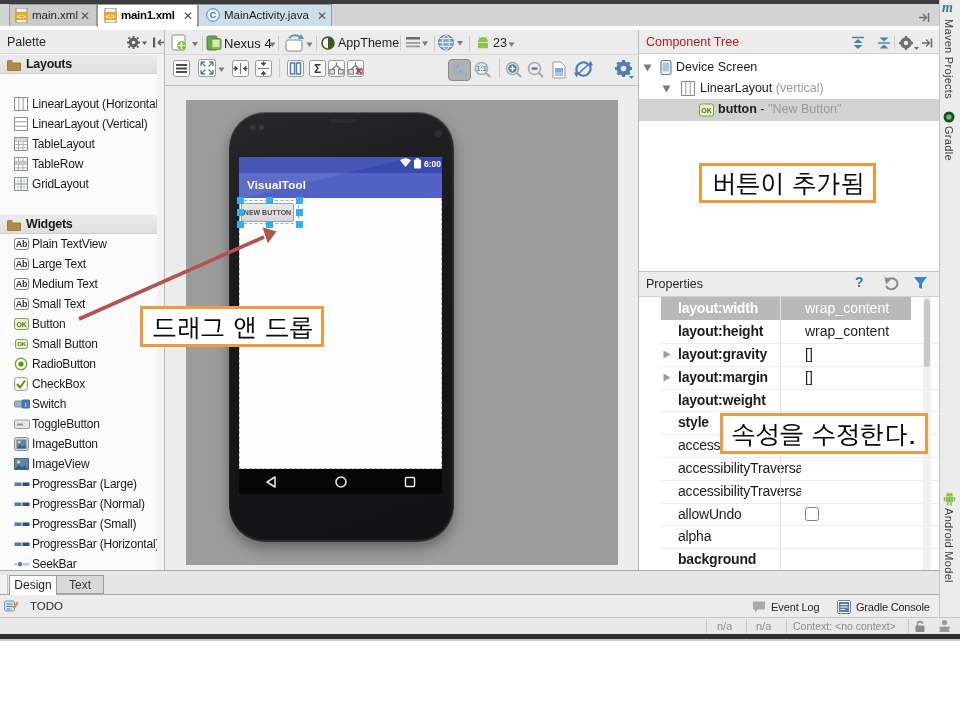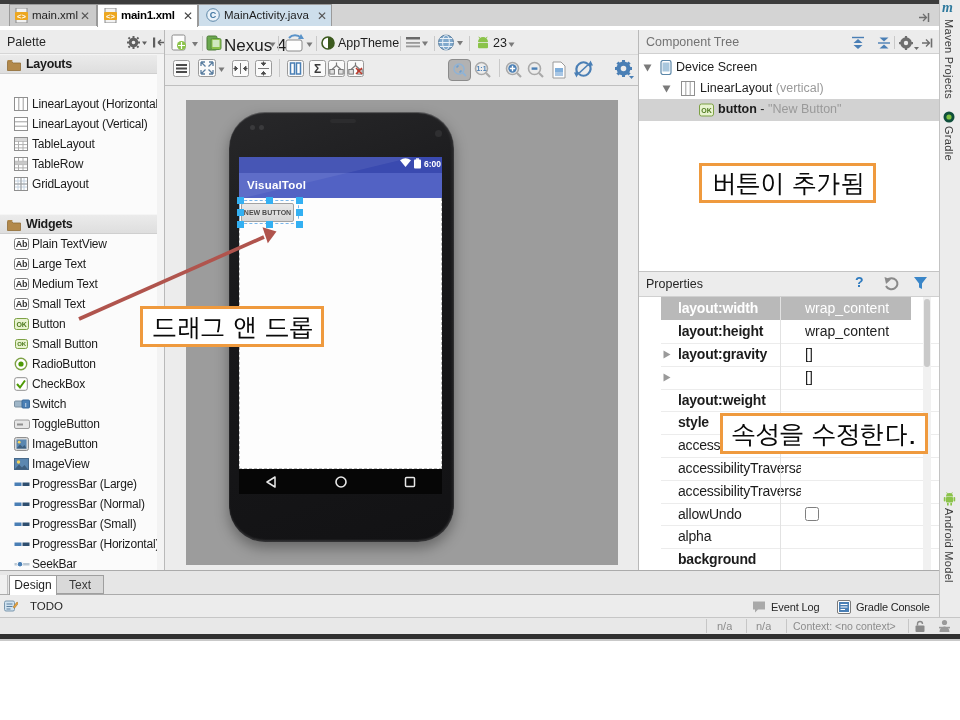--- a/index.html
+++ b/index.html
@@ -267,21 +267,21 @@
       <circle cx="10.5" cy="11.5" r="4.5" fill="#8bc34a"></circle>
       <path d="M7 11.5h7M10.5 8v7" stroke="#fff" stroke-width="1.2"></path>
       <path d="M21 8 h6 l-3 4.5z" fill="#7a7a7a"></path>
     </svg>
 <div class="tbsep" style="left:202px"></div>
 <svg class="a" style="left:206px;top:34px" width="16" height="18" viewBox="0 0 16 18">
       <rect x="1" y="2" width="10" height="14" rx="1.5" fill="#6aa84f" stroke="#4c7a38"></rect>
       <rect x="5" y="4.5" width="10" height="11" rx="1.5" fill="#8bc34a" stroke="#5a8f42"></rect>
       <rect x="6.5" y="6" width="7" height="7" fill="#cfe8c0"></rect>
     </svg>
-<div class="a txt" style="left:224px;top:36px;font-size:17px;color:#1e1e1e">Nexus 4</div>
+<div class="a txt" style="left:224px;top:36px;font-size:13px;color:#1e1e1e">Nexus 4</div>
 <svg class="a" style="left:269px;top:42px" width="7" height="5">
       <path d="M0.5 0.5 h6 l-3 4.5z" fill="#7a7a7a"></path>
     </svg>
 <div class="tbsep" style="left:278px"></div>
 <svg class="a" style="left:284px;top:33px" width="22" height="20" viewBox="0 0 22 20">
       <rect x="2" y="7" width="16" height="11" rx="2" fill="#fdfdfd" stroke="#8a8a8a"></rect>
       <path d="M5 5 a8 8 0 0 1 12 0" fill="none" stroke="#5a93c9" stroke-width="2"></path>
       <path d="M17 1 l3 5 h-6z" fill="#5a93c9"></path>
     </svg>
 <svg class="a" style="left:306px;top:42px" width="7" height="5">
@@ -465,21 +465,21 @@
     </svg>
 
 <div class="a" style="left:139.5px;top:305.5px;width:184px;height:41.5px;background:#fff;border:3.2px solid #ef9a3e;box-sizing:border-box"></div>
 <svg class="a" style="left:139.5px;top:305.5px" width="184" height="41.5" viewBox="0 0 184 41.5">
       <path transform="translate(12.5,31)" d="M4.4 -7.9V-18.1H19.8V-16.5H6.3V-9.5H19.9V-7.9ZM1 -0.6V-2.2H22.8V-0.6Z M26.7 -2.1V-10.8H33.3V-16.3H26.6V-17.9H35.1V-9.3H28.5V-3.7H29.1Q32.4 -3.7 36.6 -4.2V-2.6Q31.9 -2.1 27.5 -2.1ZM38.1 1.2V-19.4H39.8V-10.8H43.2V-20.1H45V2.2H43.2V-9H39.8V1.2Z M52.1 -16V-17.7H67.8Q67.8 -11 66.3 -4.8H64.4Q65.1 -7.7 65.5 -10.8Q65.9 -13.9 65.9 -16ZM49.1 -0.9V-2.5H70.9V-0.9Z M82.2 -13.2Q82.2 -15.7 83.7 -17.2Q85.1 -18.8 87.5 -18.8Q89.8 -18.8 91.2 -17.2Q92.7 -15.7 92.7 -13.2Q92.7 -10.7 91.3 -9.1Q89.8 -7.6 87.5 -7.6Q85.1 -7.6 83.7 -9.1Q82.2 -10.7 82.2 -13.2ZM84.2 -13.2Q84.2 -11.4 85 -10.3Q85.9 -9.1 87.5 -9.1Q89 -9.1 89.9 -10.3Q90.8 -11.5 90.8 -13.2Q90.8 -14.9 89.9 -16.1Q89 -17.2 87.5 -17.2Q86 -17.2 85.1 -16.1Q84.2 -14.9 84.2 -13.2ZM94.7 -4.3V-19.8H96.4V-13.3H99.4V-20.1H101.2V-3.7H99.4V-11.6H96.4V-4.3ZM86.1 1.5V-5.2H88V-0.2H101.9V1.5Z M117 -7.9V-18.1H132.4V-16.5H118.9V-9.5H132.5V-7.9ZM113.6 -0.6V-2.2H135.4V-0.6Z M141 -10.7V-15.7H154.4V-18H140.8V-19.5H156.2V-14.4H142.9V-12.2H156.7V-10.7ZM137.7 -6.6V-8.1H147.7V-11.1H149.6V-8.1H159.4V-6.6ZM141 1.8V-5.4H142.9V-3.5H154.4V-5.4H156.2V1.8ZM142.9 0.3H154.4V-2.1H142.9Z" fill="#0a0a0a"></path>
     </svg>
 
 <div class="a" style="left:639px;top:30px;width:300px;height:540px;background:#fff"></div>
 <div class="a" style="left:638px;top:30px;width:1px;height:540px;background:#b9b9b9"></div>
 <div class="a" style="left:639px;top:30px;width:300px;height:24px;background:#ececec;border-bottom:1px solid #d0d0d0;box-sizing:border-box"></div>
-<div class="a txt" style="left:646px;top:35px;font-size:12.5px;color:#737373">Component Tree</div>
+<div class="a txt" style="left:646px;top:35px;font-size:12.5px;color:#b91c1c">Component Tree</div>
 <svg class="a" style="left:851px;top:36px" width="40" height="14" viewBox="0 0 40 14">
       <g stroke="#4a7fb5" fill="#4a7fb5">
         <line x1="1" y1="1.5" x2="13" y2="1.5" stroke-width="1.4"></line>
         <path d="M7 3 l4.5 4 h-9z M7 13 l4.5-4 h-9z" stroke="none"></path>
         <line x1="27" y1="7" x2="39" y2="7" stroke-width="1.4"></line>
         <path d="M33 5.5 l4.5-4 h-9z M33 8.5 l4.5 4 h-9z" stroke="none"></path>
       </g>
     </svg>
 <div class="a" style="left:894px;top:36px;width:1px;height:13px;background:#c9c9c9"></div>
 <svg class="a" style="left:899px;top:36px" width="20" height="14" viewBox="0 0 20 14">
@@ -554,20 +554,21 @@
         <path d="M0.5 0.5 l7 4 -7 4z" fill="#9a9a9a"></path>
       </svg>
       <span class="lab">layout:gravity</span>
       <span class="val">[]</span>
       <span class="sep"></span>
     </div>
 <div class="prow" style="top:365.8px">
       <svg class="a" style="left:2px;top:7px" width="8" height="9">
         <path d="M0.5 0.5 l7 4 -7 4z" fill="#9a9a9a"></path>
       </svg>
+      <span class="lab">layout:margin</span>
       <span class="val">[]</span>
       <span class="sep"></span>
     </div>
 <div class="prow" style="top:388.6px">
       <span class="lab">layout:weight</span>
       <span class="sep"></span>
     </div>
 <div class="prow" style="top:411.4px">
       <span class="lab">style</span>
       <span class="sep"></span>

